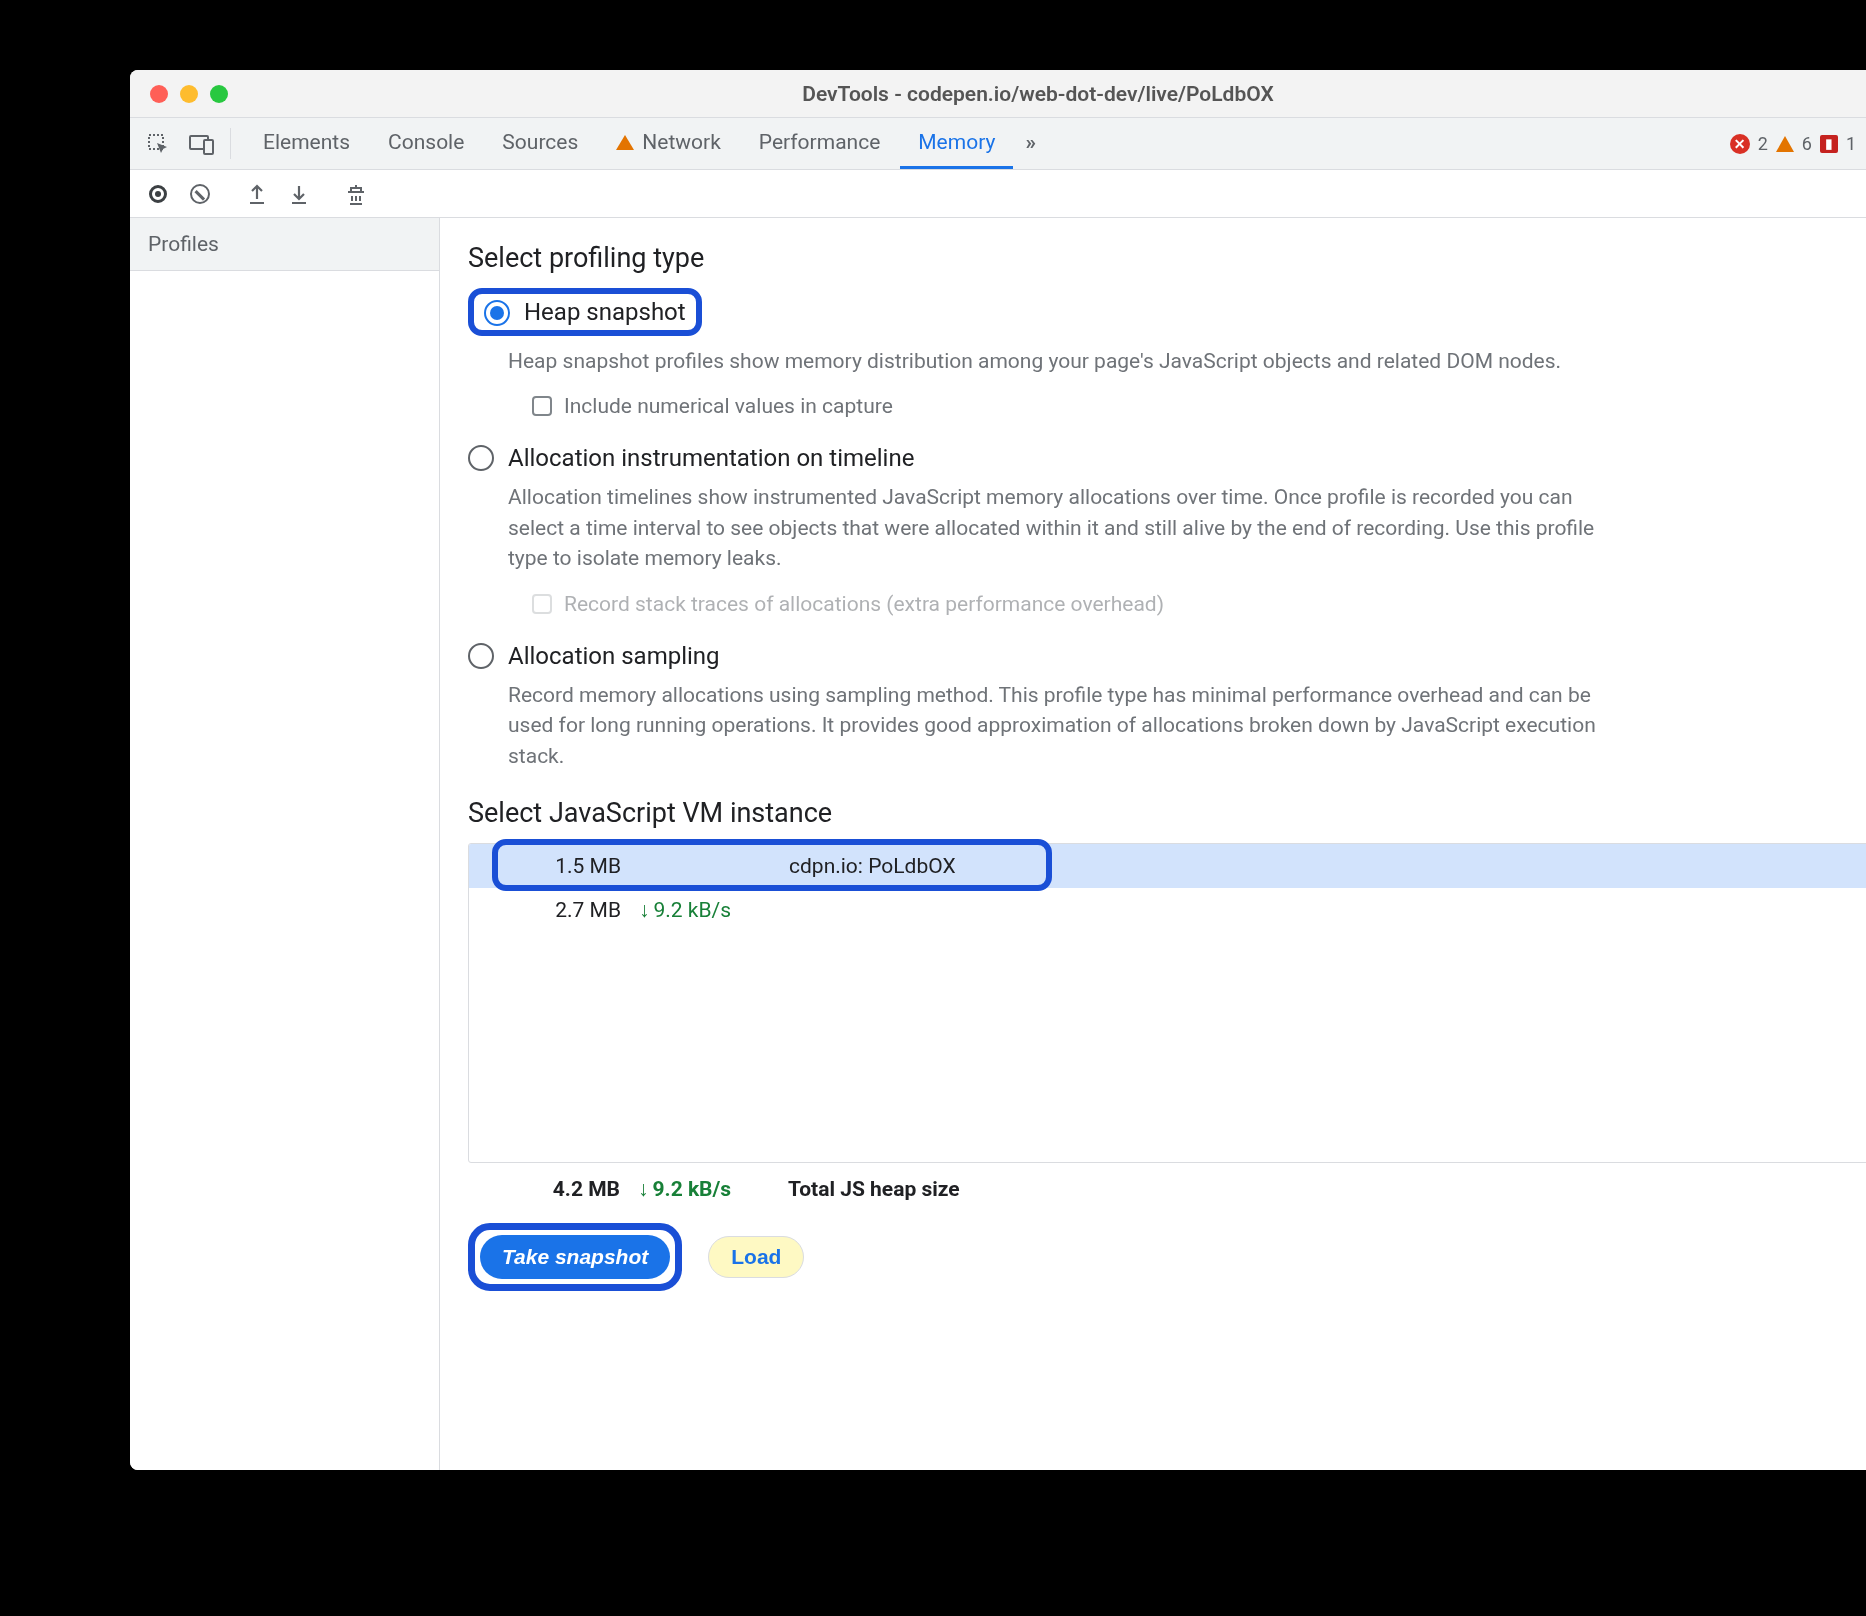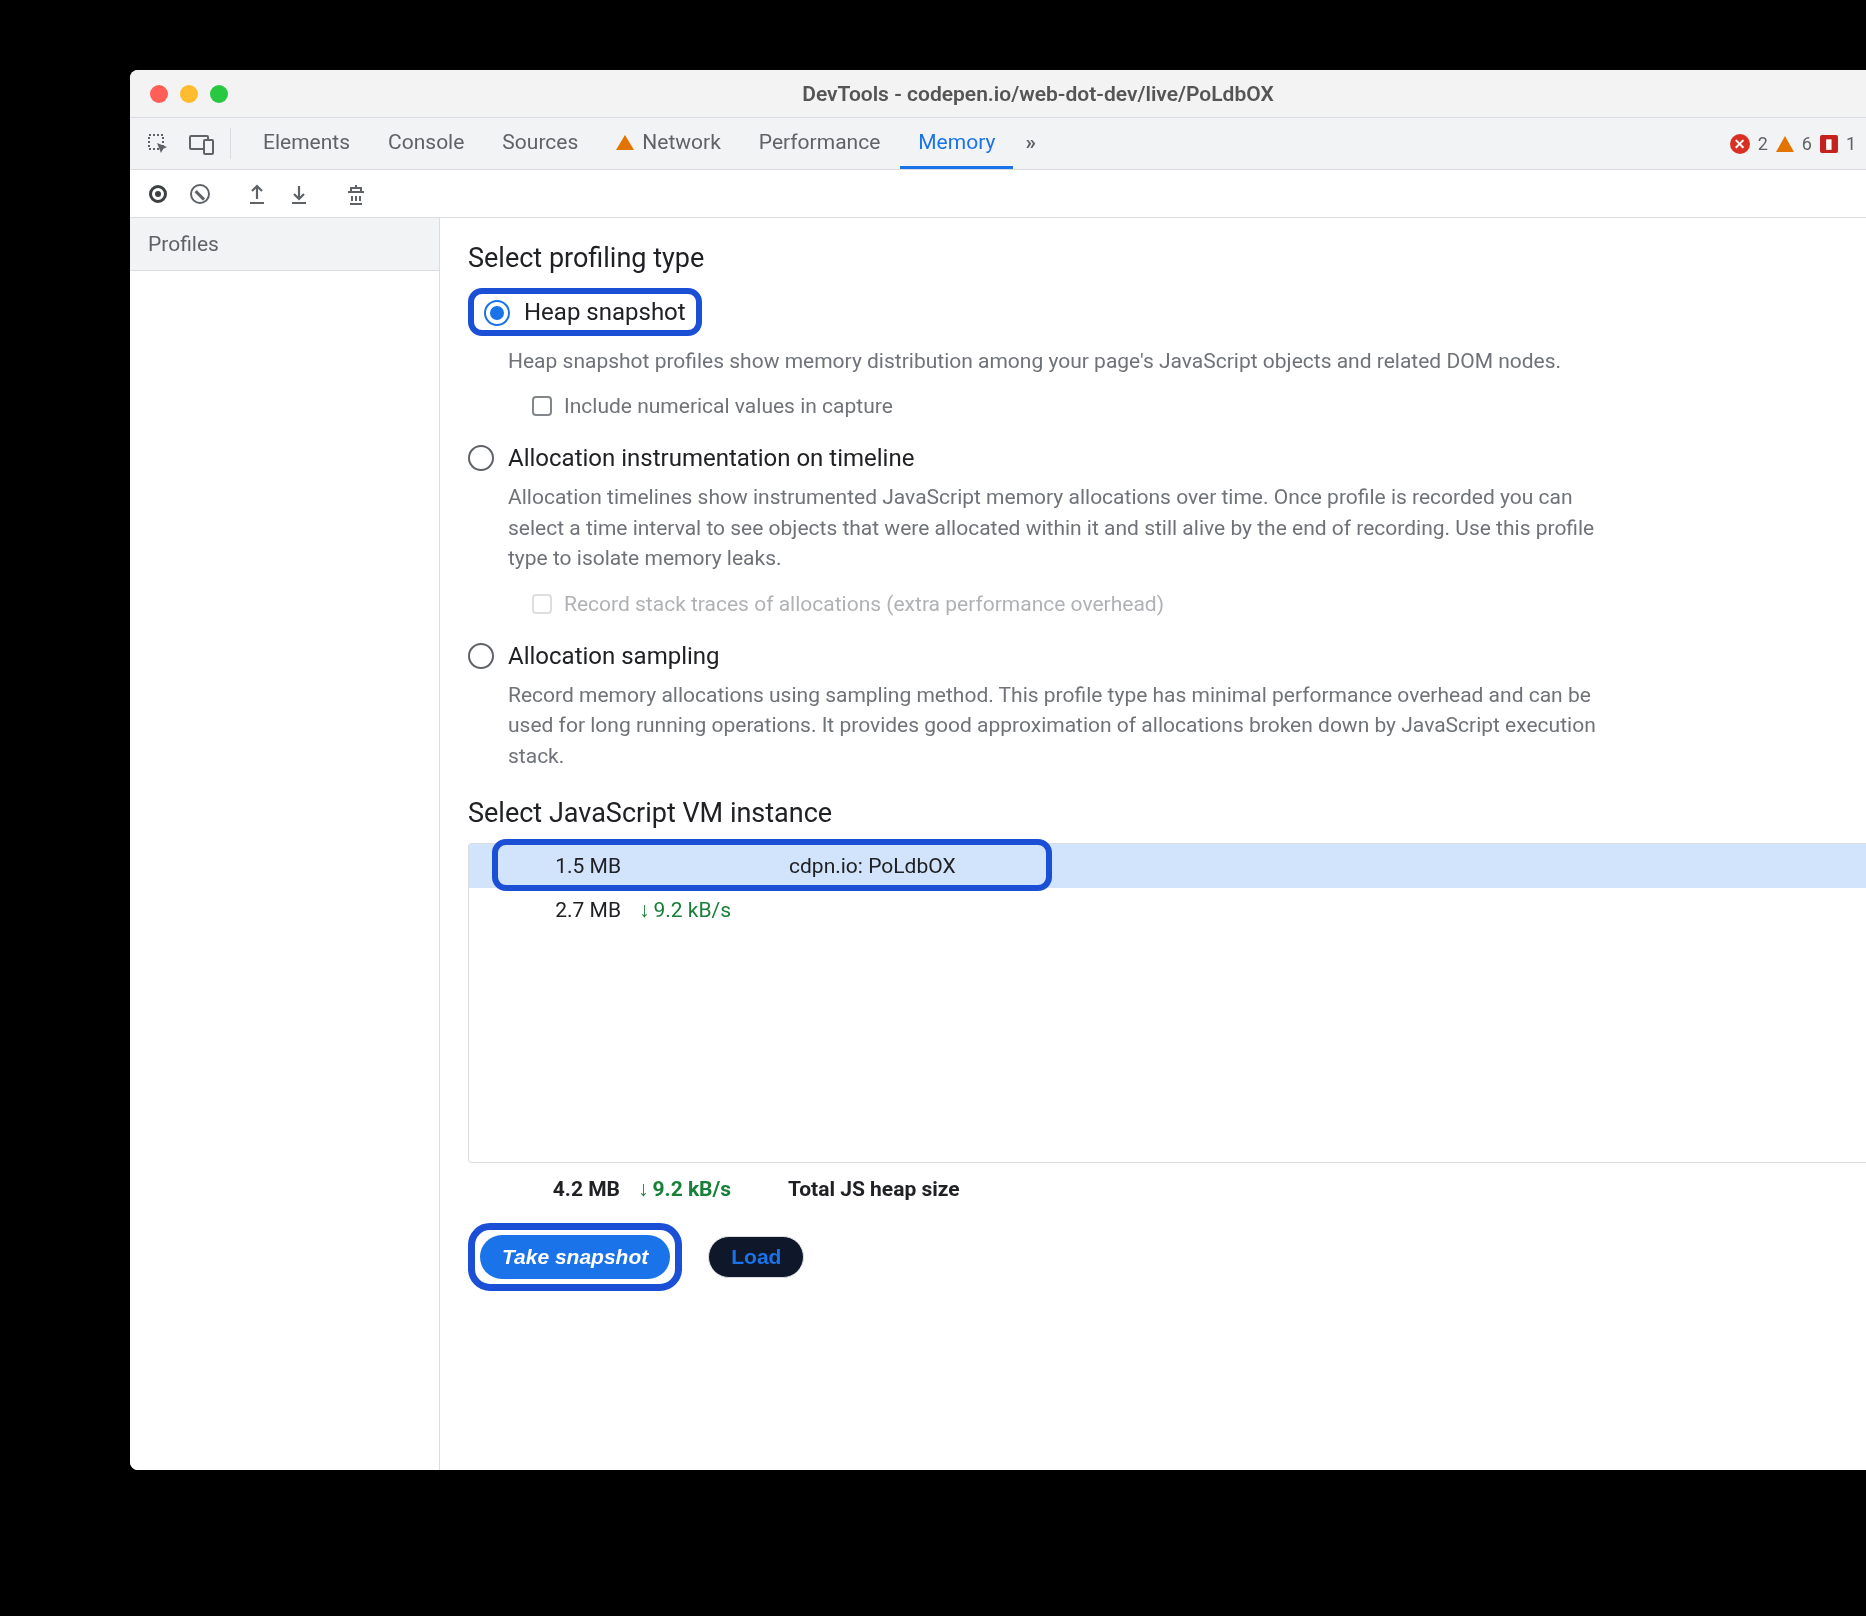--- a/index.html
+++ b/index.html
@@ -168,21 +168,21 @@
   .total-row .col-size{font-weight:700;}
   .total-row .col-rate{font-weight:700;}
   .heap-label{font-weight:700;}
 
   .btn-row{margin-top:18px;display:flex;align-items:center;gap:26px;}
   .btn{
     font-size:21px;padding:10px 22px;border-radius:26px;border:none;cursor:pointer;
   }
   .btn.primary{background:var(--primary-btn);color:#fff;font-weight:600;font-style:italic;}
   .btn.secondary{
-    background:#0f172a;border:1.5px solid var(--divider);color:var(--primary-btn);font-weight:600;
+    background:#fef9c3;border:1.5px solid var(--divider);color:var(--primary-btn);font-weight:600;
     padding:8px 22px;border-radius:22px;
   }
   .ring-btn{
     border:7px solid var(--highlight-ring);border-radius:22px;
     padding:5px;display:inline-flex;
   }
 
   svg{display:block;}
 </style>
 </head>

